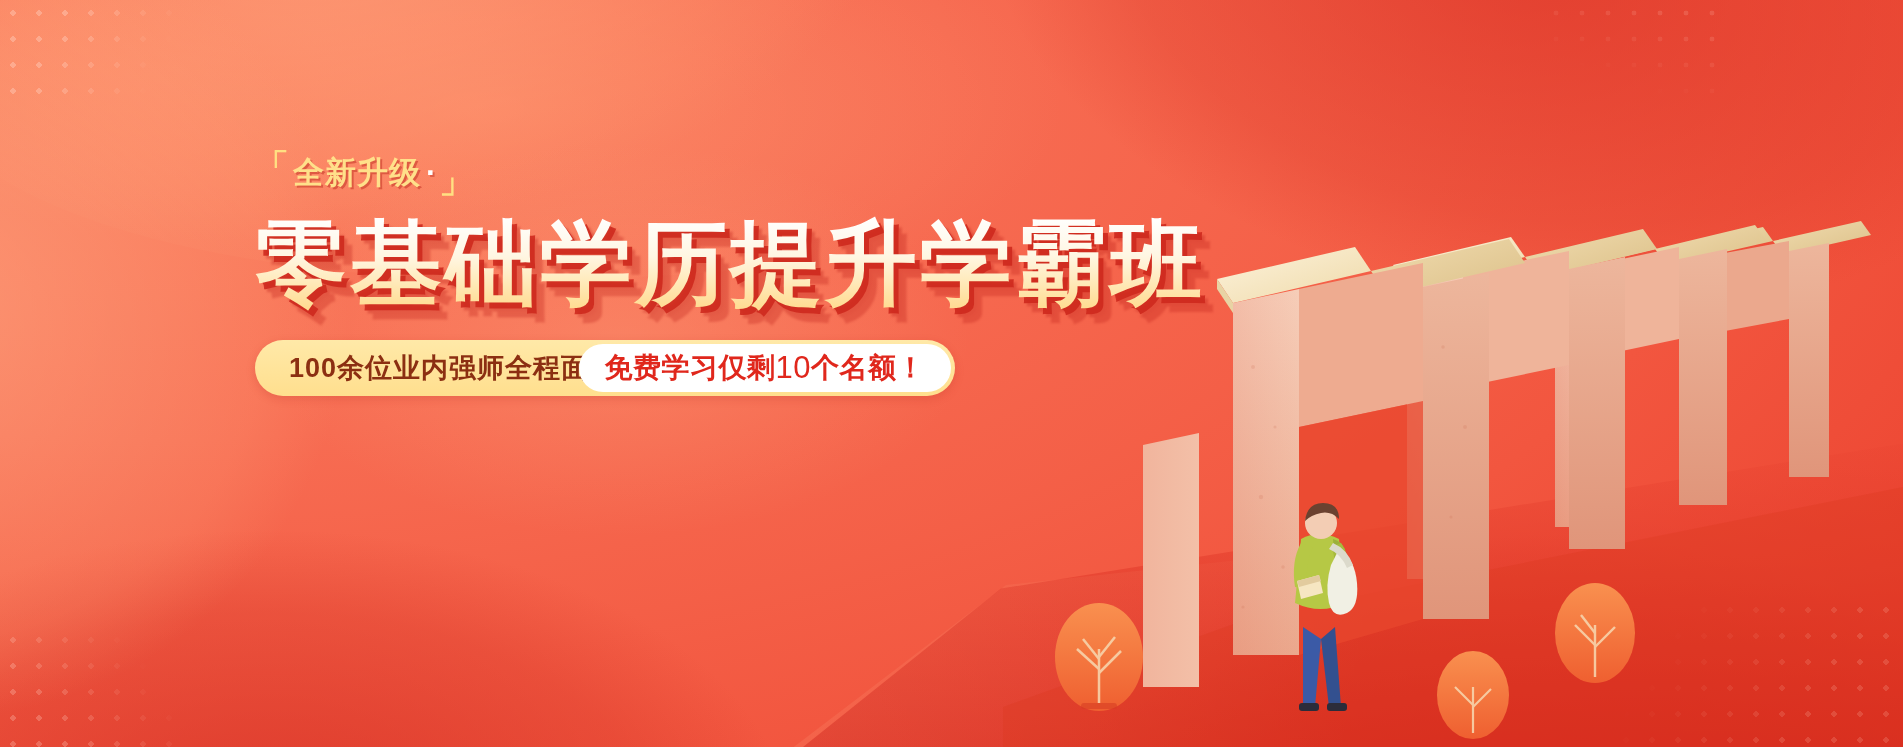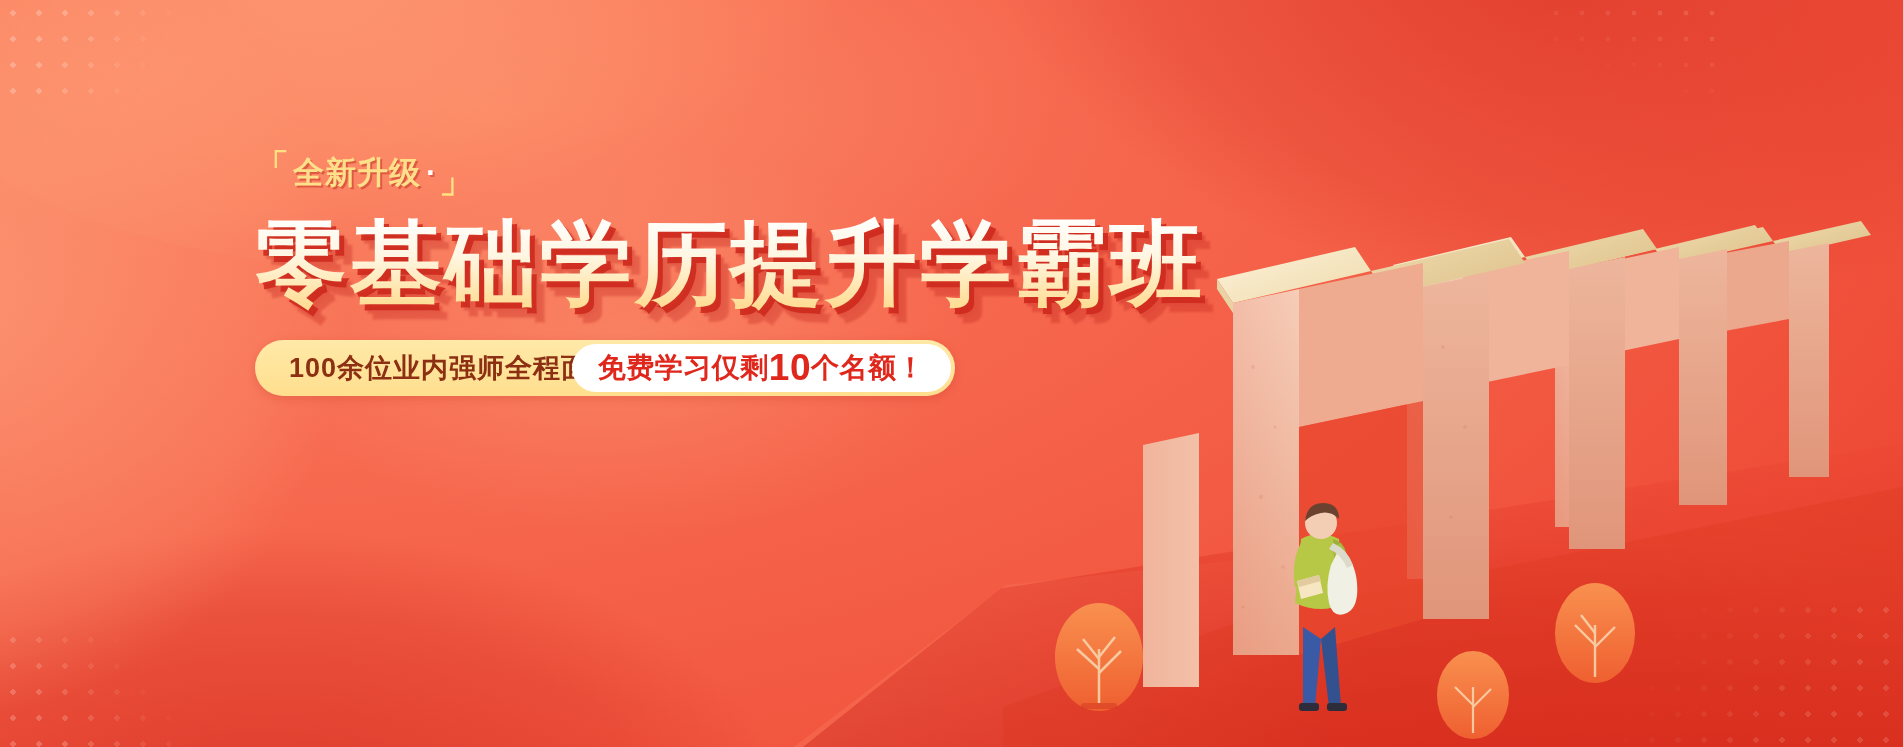--- a/index.html
+++ b/index.html
@@ -166,21 +166,21 @@
     position:absolute;right:4px;top:4px;bottom:4px;
     display:flex;align-items:center;
     padding:0 26px;
     border-radius:24px;
     background:#ffffff;
     font-size:28px;font-weight:800;
     color:#e0271c;
     letter-spacing:0.5px;
     white-space:nowrap;
   }
-  .badge-right .num{font-size:37px;font-weight:700;}
+  .badge-right .num{font-size:31px;font-weight:400;}
 
   
   .illus{position:absolute;right:0;bottom:0;width:900px;height:560px;z-index:5;}
   .illus svg{width:100%;height:100%;display:block;}
 </style>
 </head>
 <body>
 
 <div class="banner">
 

